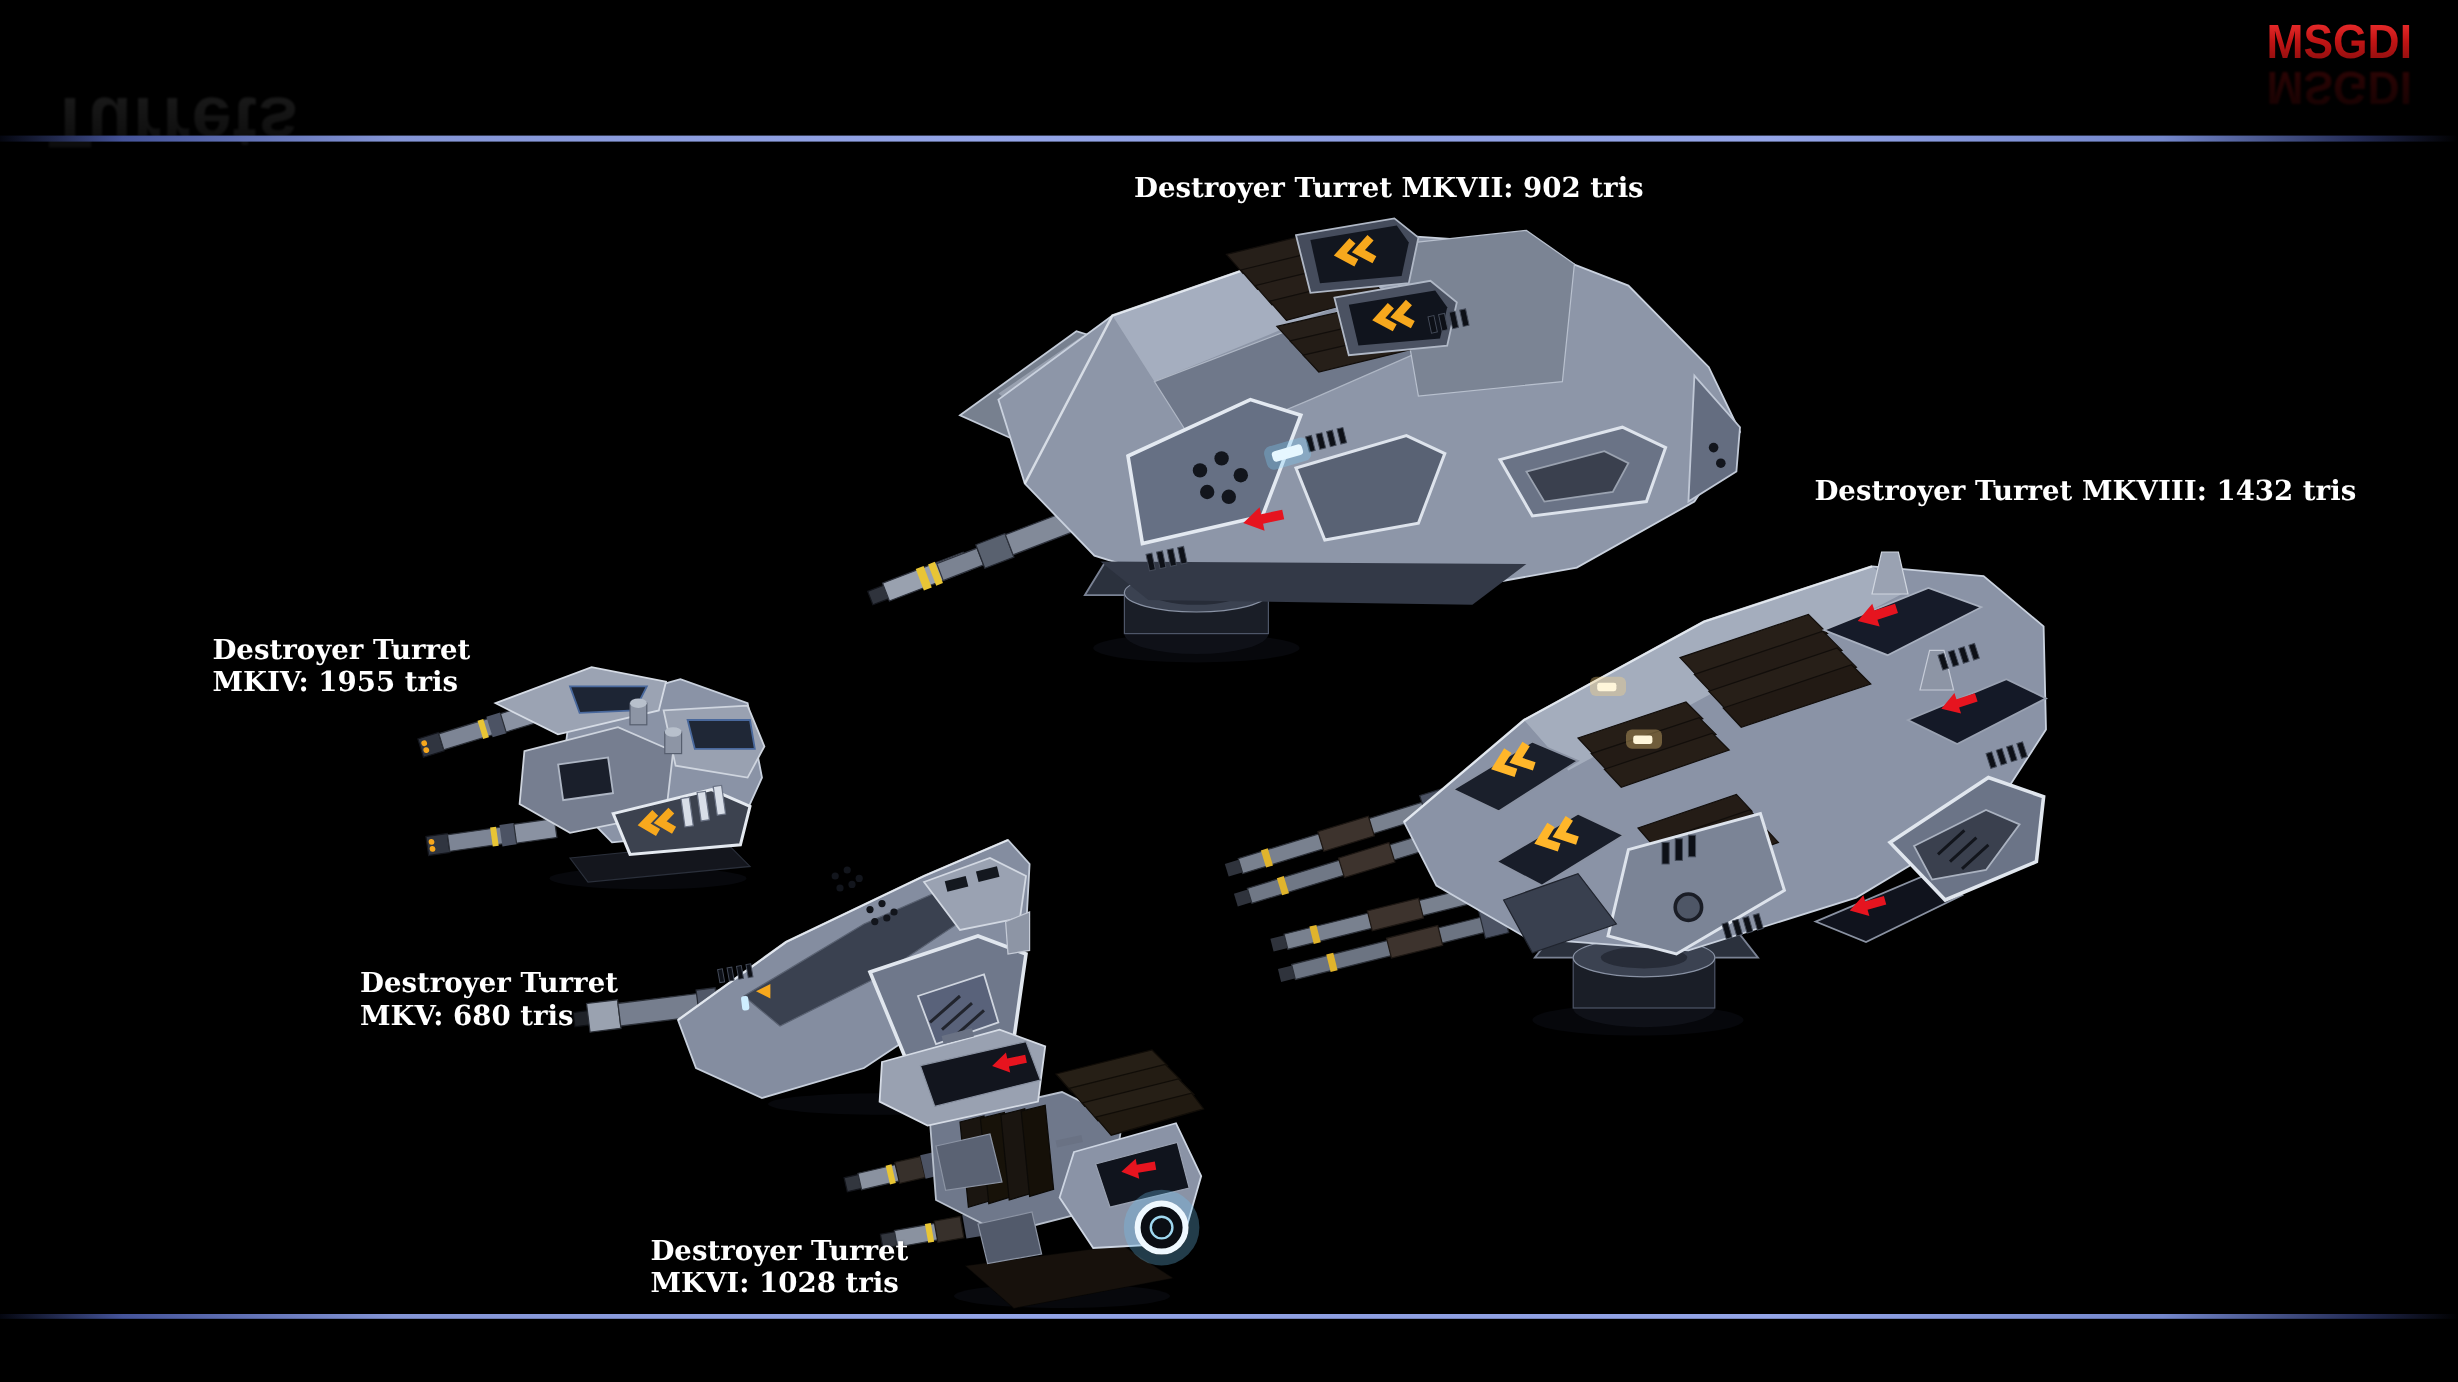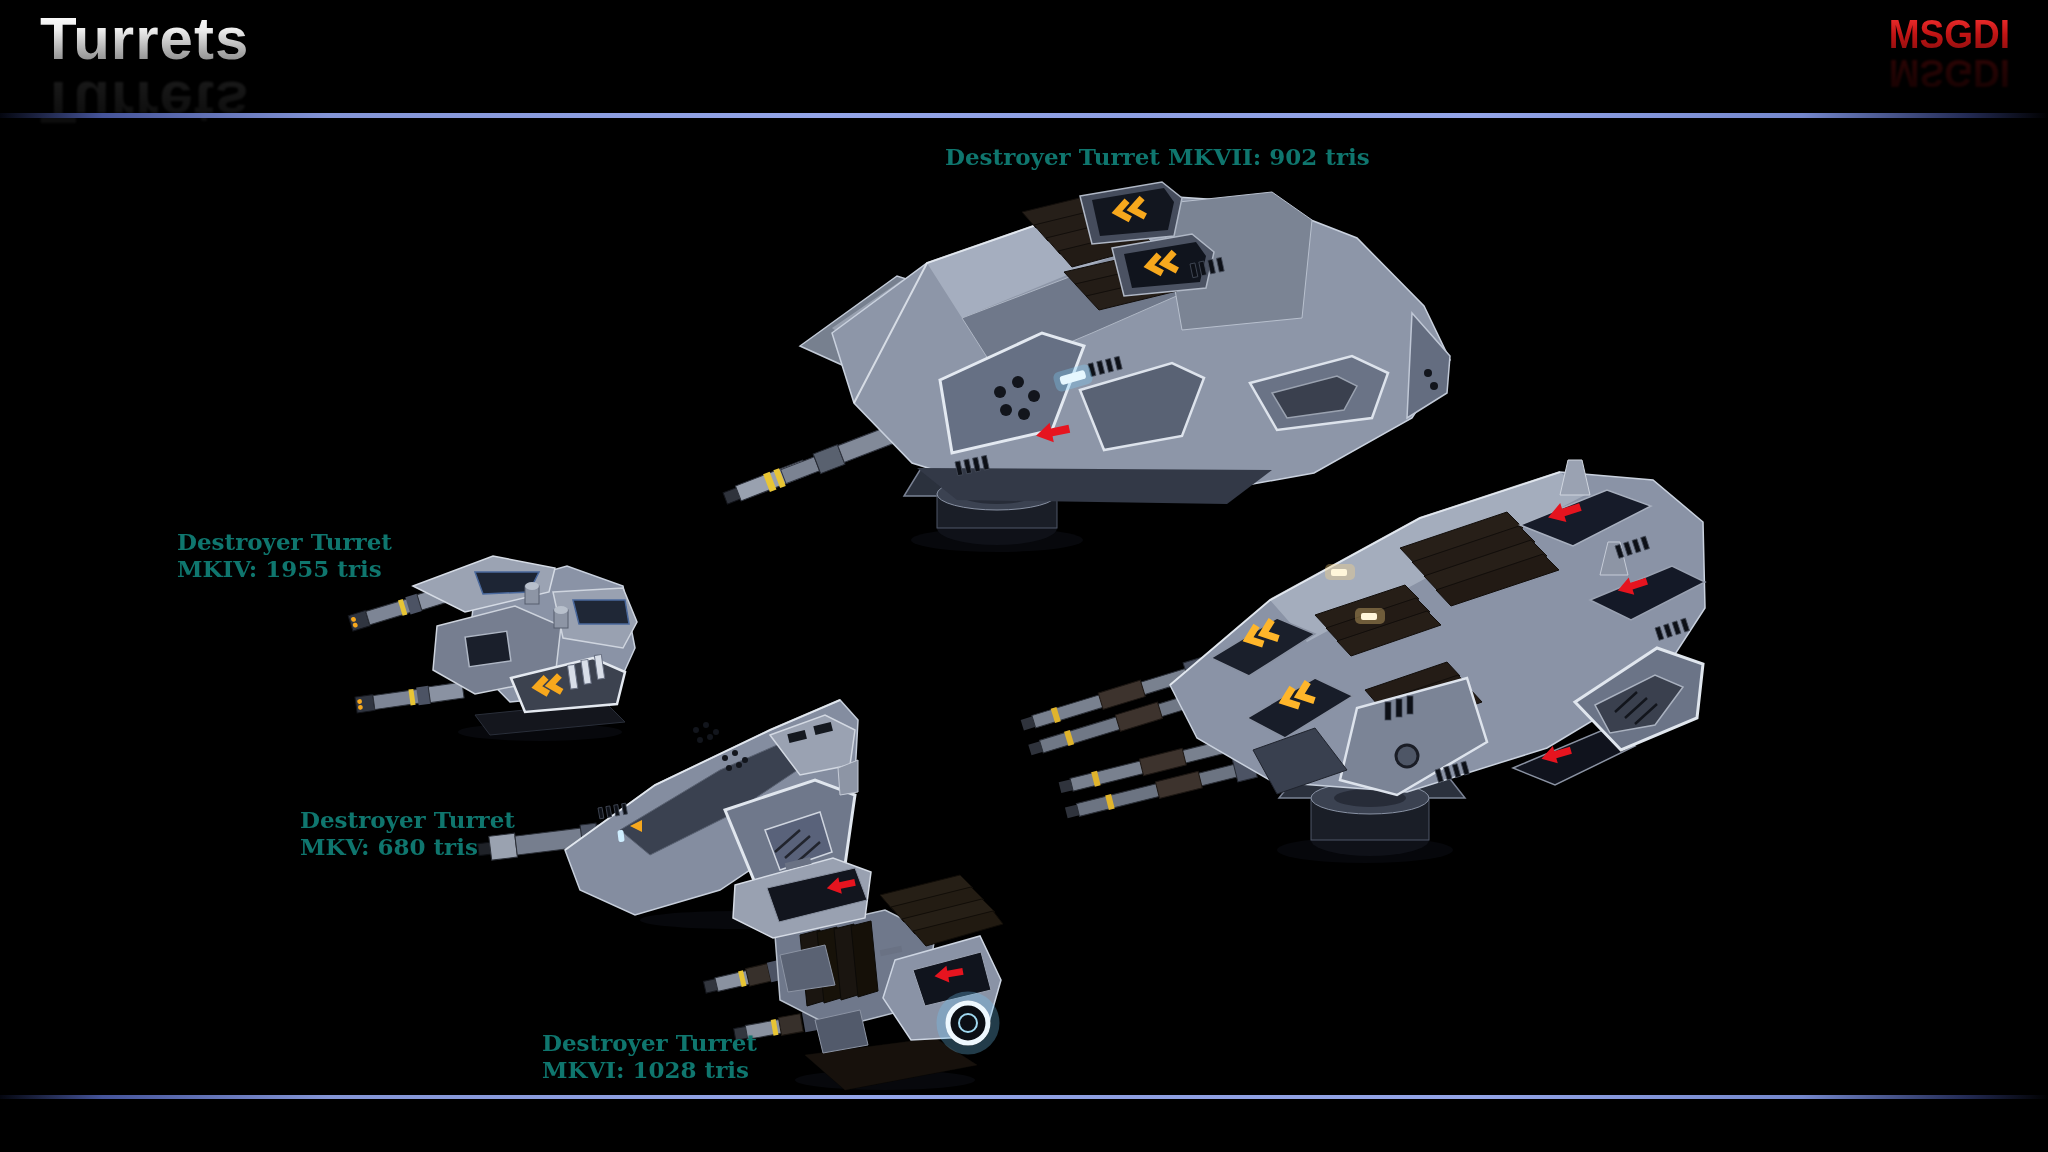--- a/index.html
+++ b/index.html
@@ -24,33 +24,32 @@
     color:transparent;transform:scaleY(-1.05);opacity:.22;filter:blur(1px);
     background:linear-gradient(0deg,#c11414 20%,#5e0a0a 100%);
     -webkit-background-clip:text;background-clip:text;}
   .divider{position:absolute;left:0;width:2048px;height:5px;
     background:linear-gradient(90deg,#04060f 0%,#45549a 5%,#8495d6 16%,#94a5e8 40%,
       #8e9fe2 55%,#94a5e8 72%,#7487cc 88%,#232b55 96%,#000 100%);}
   .divider-top{top:113px;}
   .divider-bottom{top:1095px;height:4px;}
   
   .t-label{position:absolute;font-family:"DejaVu Serif","Liberation Serif",serif;
-    font-weight:bold;font-size:23px;line-height:27px;color:#0f766e;white-space:nowrap;
+    font-weight:bold;font-size:23px;line-height:27px;color:#ffffff;white-space:nowrap;
     text-shadow:0 2px 3px rgba(0,0,0,.95);}
   .t-label span{display:block;}
   
   .turret{position:absolute;}
   .turret svg{display:block;overflow:visible;}
 </style>
 </head>
 <body>
 
 <div class="stage">
 
-  <div class="slide-title">Turrets</div>
   <div class="slide-title-mirror">Turrets</div>
   <div class="brand-logo">MSGDI</div>
   <div class="brand-logo-mirror">MSGDI</div>
   <div class="divider divider-top"></div>
   <div class="divider divider-bottom"></div>
 
   <div class="turret" style="left:712px;top:168px;">
   <svg width="750" height="390" viewBox="0 0 750 390">
     <ellipse cx="285" cy="372" rx="86" ry="12" fill="#07080c"></ellipse>
 
@@ -456,20 +455,23 @@
       <polygon points="95,115 140,105 150,145 103,152" fill="#5a6273" stroke="#8c94a4"></polygon>
       <polygon points="130,180 175,170 183,205 138,213" fill="#525a6b" stroke="#8c94a4"></polygon>
       <rect x="195" y="108" width="22" height="6" fill="#6a7284" transform="rotate(-12 206 111)"></rect>
     </g>
   </svg>
   </div>
 
   <div class="t-label" style="left:945px;top:143px;">
     <span>Destroyer Turret MKVII: 902 tris</span>
   </div>
+  <div class="t-label" style="left:1512px;top:396px;">
+    <span>Destroyer Turret MKVIII: 1432 tris</span>
+  </div>
   <div class="t-label" style="left:177px;top:528px;">
     <span>Destroyer Turret</span>
     <span>MKIV: 1955 tris</span>
   </div>
   <div class="t-label" style="left:300px;top:806px;">
     <span>Destroyer Turret</span>
     <span>MKV: 680 tris</span>
   </div>
   <div class="t-label" style="left:542px;top:1029px;">
     <span>Destroyer Turret</span>

